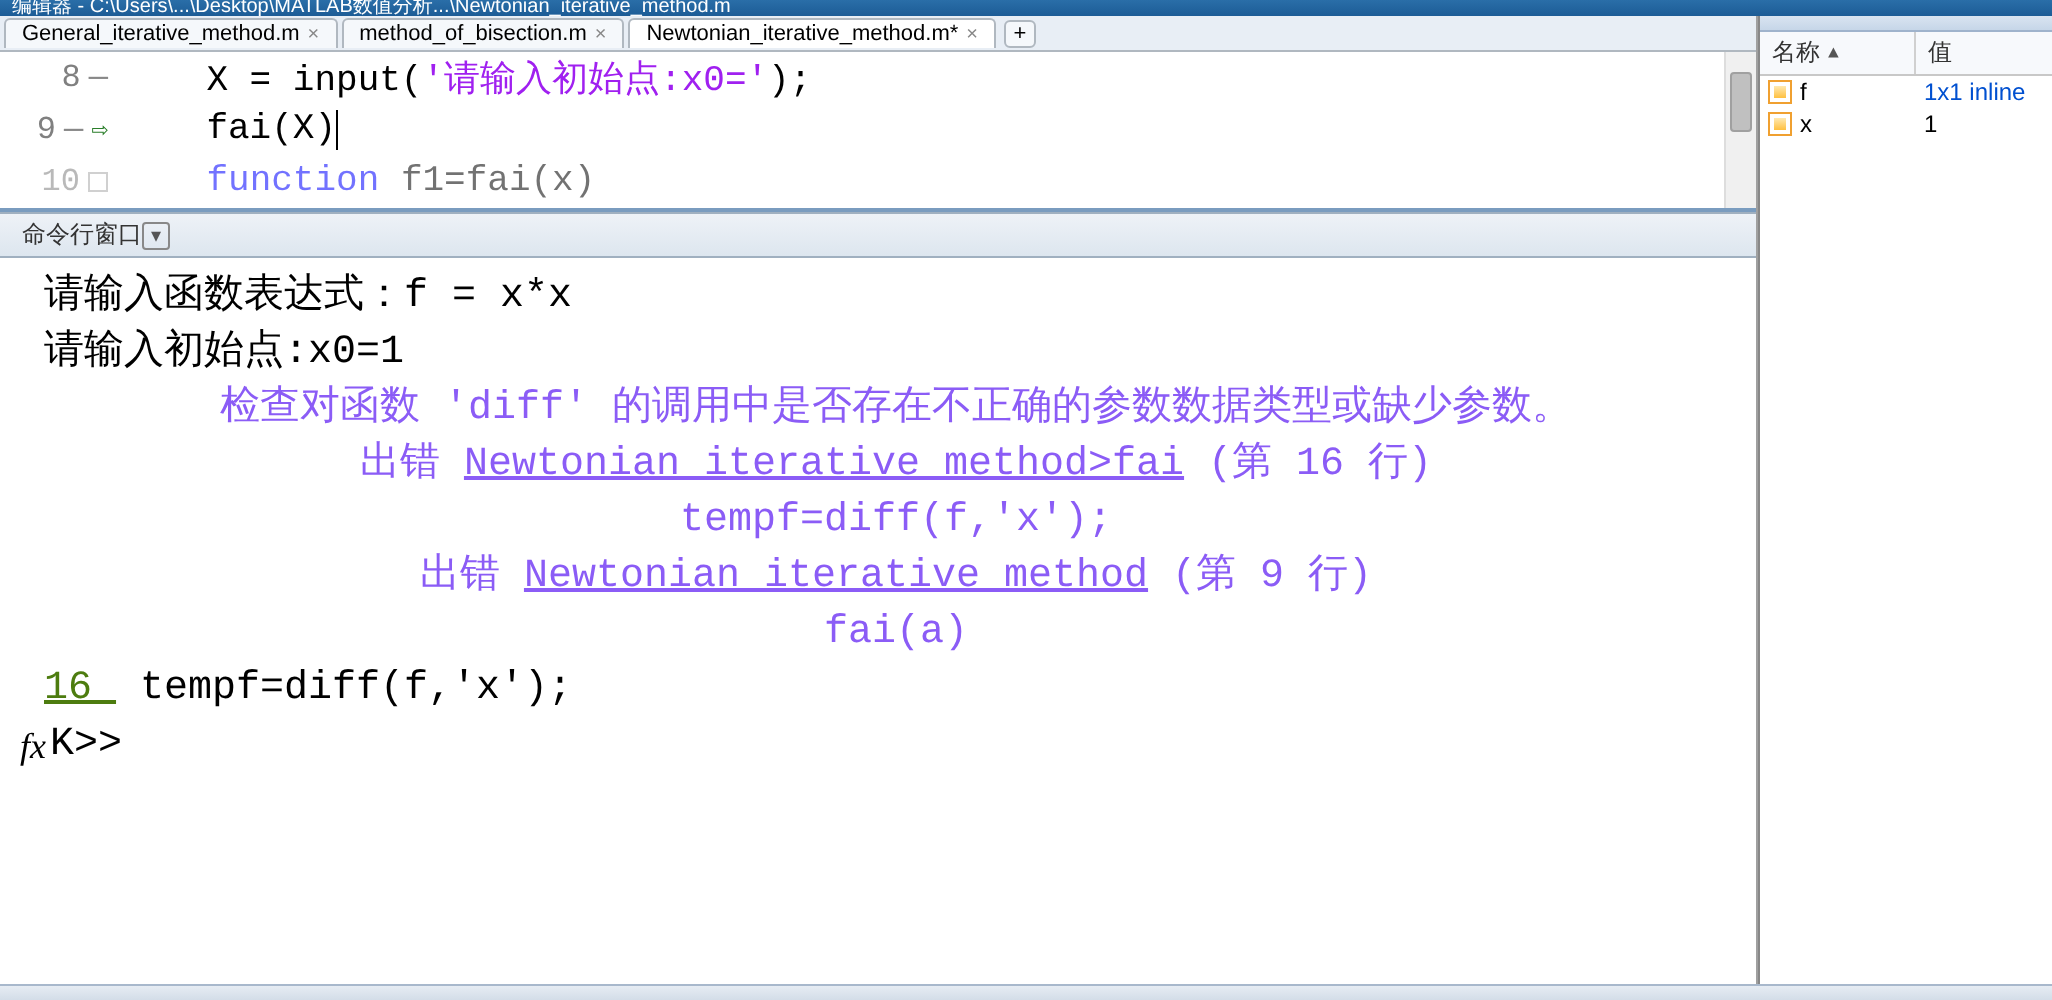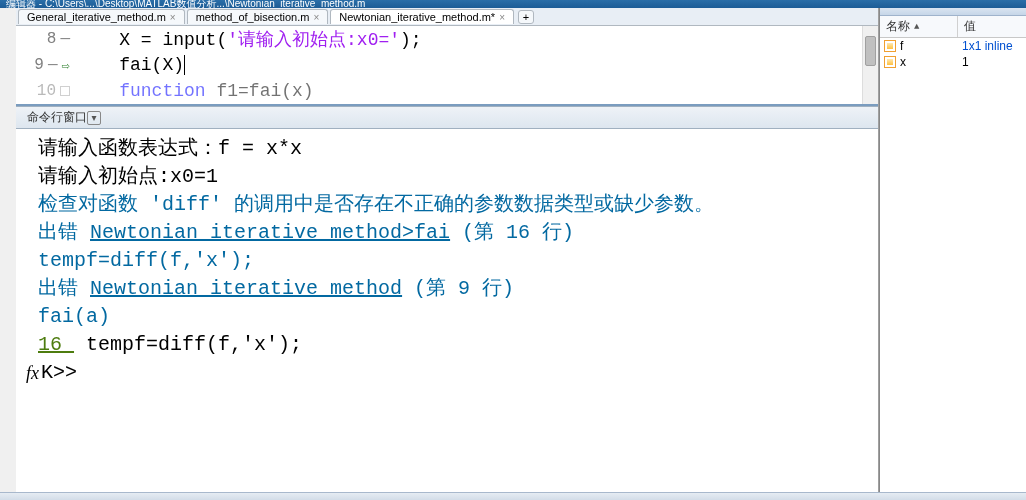--- a/index.html
+++ b/index.html
@@ -1,19 +1,19 @@
 <!DOCTYPE html>
 <html><head>
 <meta charset="utf-8">
 <style>
   * { box-sizing: border-box; margin: 0; padding: 0; }
   html, body { width: 1026px; height: 500px; font-family: "Microsoft YaHei", "SimSun", sans-serif; font-size: 12px; background: #f0f0f0; overflow: hidden; }
   .root { display: flex; flex-direction: column; width: 100%; height: 100%; }
   .titlebar { height: 8px; background: linear-gradient(#2a6ea8,#1c5c96); color: #fff; font-size: 10px; padding: 0 6px; line-height: 8px; overflow: hidden; white-space: nowrap; }
-  .main { flex: 1; display: flex; min-height: 0; margin-left: 16px; }
+  .main { flex: 1; display: flex; min-height: 0; }
   .left { flex: 1; display: flex; flex-direction: column; min-width: 0; border-right: 1px solid #a0a0a0; }
   .editor-pane { display: flex; flex-direction: column; border-bottom: 2px solid #7a9cbf; }
   .tabs { display: flex; align-items: center; background: #e8eef5; border-bottom: 1px solid #b0b8c0; height: 18px; font-size: 11px; }
   .tab { padding: 1px 8px; border: 1px solid #b0b8c0; border-bottom: none; background: #f5f8fb; margin-left: 2px; border-radius: 3px 3px 0 0; cursor: pointer; display: flex; align-items: center; gap: 4px; }
   .tab.active { background: #fff; font-weight: 500; }
   .tab-close { color: #888; font-size: 10px; }
   .tab-add { width: 16px; height: 14px; border: 1px solid #b0b8c0; background: #f5f8fb; text-align: center; line-height: 12px; margin-left: 4px; border-radius: 3px; cursor: pointer; }
   .code-area { background: #fff; font-family: Consolas, "Courier New", monospace; font-size: 18px; position: relative; min-height: 76px; }
   .code-line { display: flex; align-items: center; height: 26px; }
   .gutter { width: 60px; text-align: right; padding-right: 6px; color: #808080; font-size: 16px; display: flex; justify-content: flex-end; align-items: center; gap: 4px; }
@@ -24,21 +24,21 @@
   .code-text .str { color: #a020f0; }
   .code-text .kw  { color: #0000ff; }
   .cursor { border-right: 1px solid #000; animation: blink 1s step-end infinite; }
   @keyframes blink { 50% { border-color: transparent; } }
   .editor-scrollbar { position:absolute; right:0; top:0; bottom:0; width:16px; background:#f0f0f0; border-left:1px solid #ddd; }
   .editor-scrollbar .thumb { position:absolute; left:2px; right:2px; top:10px; height:30px; background:#c0c0c0; border:1px solid #a0a0a0; border-radius:2px; }
   .cmd-title { background: linear-gradient(#eef2f7,#dde6ef); border-top:1px solid #a0b0c0; border-bottom:1px solid #a0b0c0; padding:2px 11px; font-size:12px; color:#333; display:flex; align-items:center; }
   .cmd-title .gear { width:14px; height:14px; border:1px solid #888; border-radius:2px; display:flex; align-items:center; justify-content:center; font-size:10px; color:#555; }
   .cmd-body { flex:1; background:#fff; font-family: "SimSun","NSimSun","Courier New",monospace; font-size:20px; line-height:28px; padding: 6px 4px 6px 8px; overflow:hidden; position:relative; }
   .cmd-body .line { white-space: pre; padding-left: 14px; }
-  .cmd-body .err { color: #0369a1; }
+  .cmd-body .err { color: #8b5cf6; text-align: center; }
   .cmd-body .err .link { text-decoration: underline; }
   .cmd-body .bluelink { color: #4d7c0f; text-decoration: underline; }
   .prompt-row { display:flex; align-items:center; padding-left:2px; }
   .fx { font-style: italic; font-family: "Times New Roman", serif; font-size:18px; margin-right:2px; }
   .right { width: 147px; background:#fff; display:flex; flex-direction:column; border-left:1px solid #888; }
   .ws-title { height: 8px; background: linear-gradient(#d9e4f1,#c6d6e8); border-bottom:1px solid #9fb3cc; font-size:10px; overflow:hidden; }
   .ws-head { display:flex; border-bottom:1px solid #c8c8c8; font-size:12px; color:#333; background:#f7f9fc; }
   .ws-head .col { padding:2px 6px;font-family:Liberation Mono, monospace; }
   .ws-head .col.name { flex:0 0 78px; border-right:1px solid #d0d0d0; display:flex; align-items:center; gap:4px; }
   .ws-head .col.val { flex:1; }

